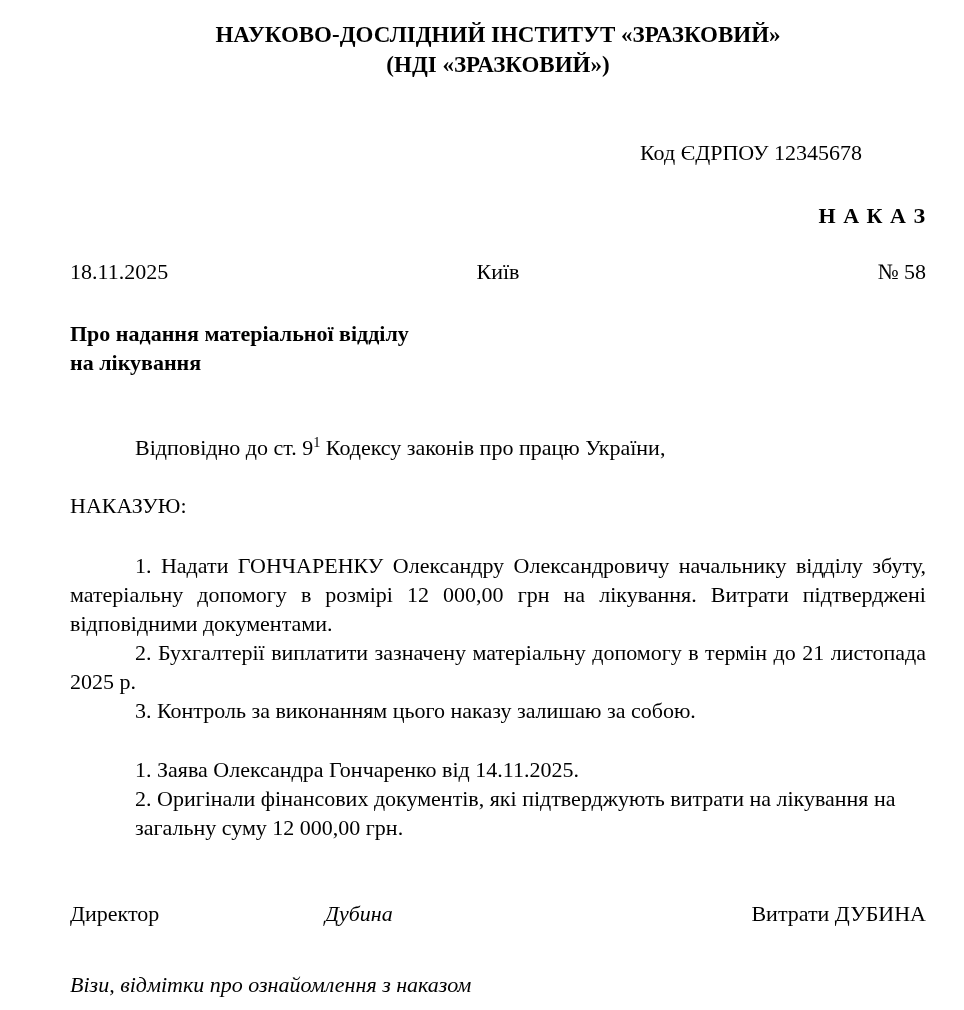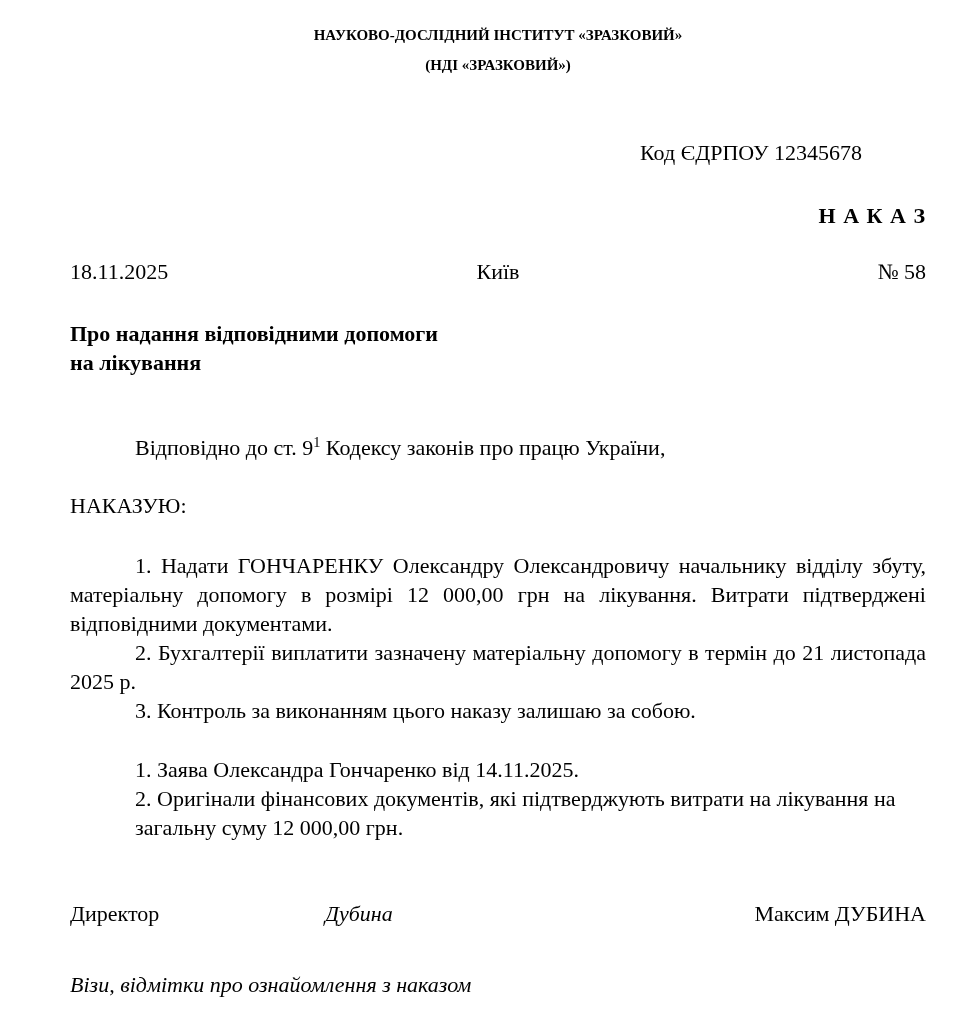--- a/index.html
+++ b/index.html
@@ -12,21 +12,21 @@
     color: #000000;
     font-family: "Liberation Serif", "DejaVu Serif", serif;
     font-size: 22px;
     line-height: 29px;
     padding: 20px 38px 20px 70px;
     overflow: hidden;
   }
   .org-header {
     text-align: center;
     font-weight: bold;
-    font-size: 15px;
+    font-size: 23px;
     line-height: 30px;
   }
   .edrpou {
     margin-top: 58px;
     margin-left: 570px;
   }
   .doc-type {
     margin-top: 34px;
     text-align: right;
     font-weight: bold;
@@ -87,21 +87,21 @@
 
   <div class="doc-type">Н А К А З</div>
 
   <div class="date-row">
     <span>18.11.2025</span>
     <span>Київ</span>
     <span class="num">№ 58</span>
   </div>
 
   <div class="subject">
-    <div>Про надання відповідними допомоги</div>
+    <div>Про надання матеріальної відділу</div>
     <div>на лікування</div>
   </div>
 
   <p class="preamble"><span>Відповідно до ст. 9</span><sup>1</sup><span> Кодексу законів про працю України,</span></p>
 
   <p class="orders-intro">НАКАЗУЮ:</p>
 
   <div class="order-items">
     <p>1. Надати ГОНЧАРЕНКУ Олександру Олександровичу начальнику відділу збуту, матеріальну допомогу в розмірі 12 000,00 грн на лікування. Витрати підтверджені відповідними документами.</p>
     <p>2. Бухгалтерії виплатити зазначену матеріальну допомогу в термін до 21 листопада 2025 р.</p>
@@ -111,18 +111,18 @@
   <div class="grounds">
     <div class="grounds-items">
       <p>1. Заява Олександра Гончаренко від 14.11.2025.</p>
       <p>2. Оригінали фінансових документів, які підтверджують витрати на лікування на загальну суму 12 000,00 грн.</p>
     </div>
   </div>
 
   <div class="signature-row">
     <span>Директор</span>
     <span class="sig-name">Дубина</span>
-    <span class="full-name">Максим ДУБИНА</span>
+    <span class="full-name">Витрати ДУБИНА</span>
   </div>
 
   <div class="footer-note">Візи, відмітки про ознайомлення з наказом</div>
 
 </div>
 
 </body></html>

